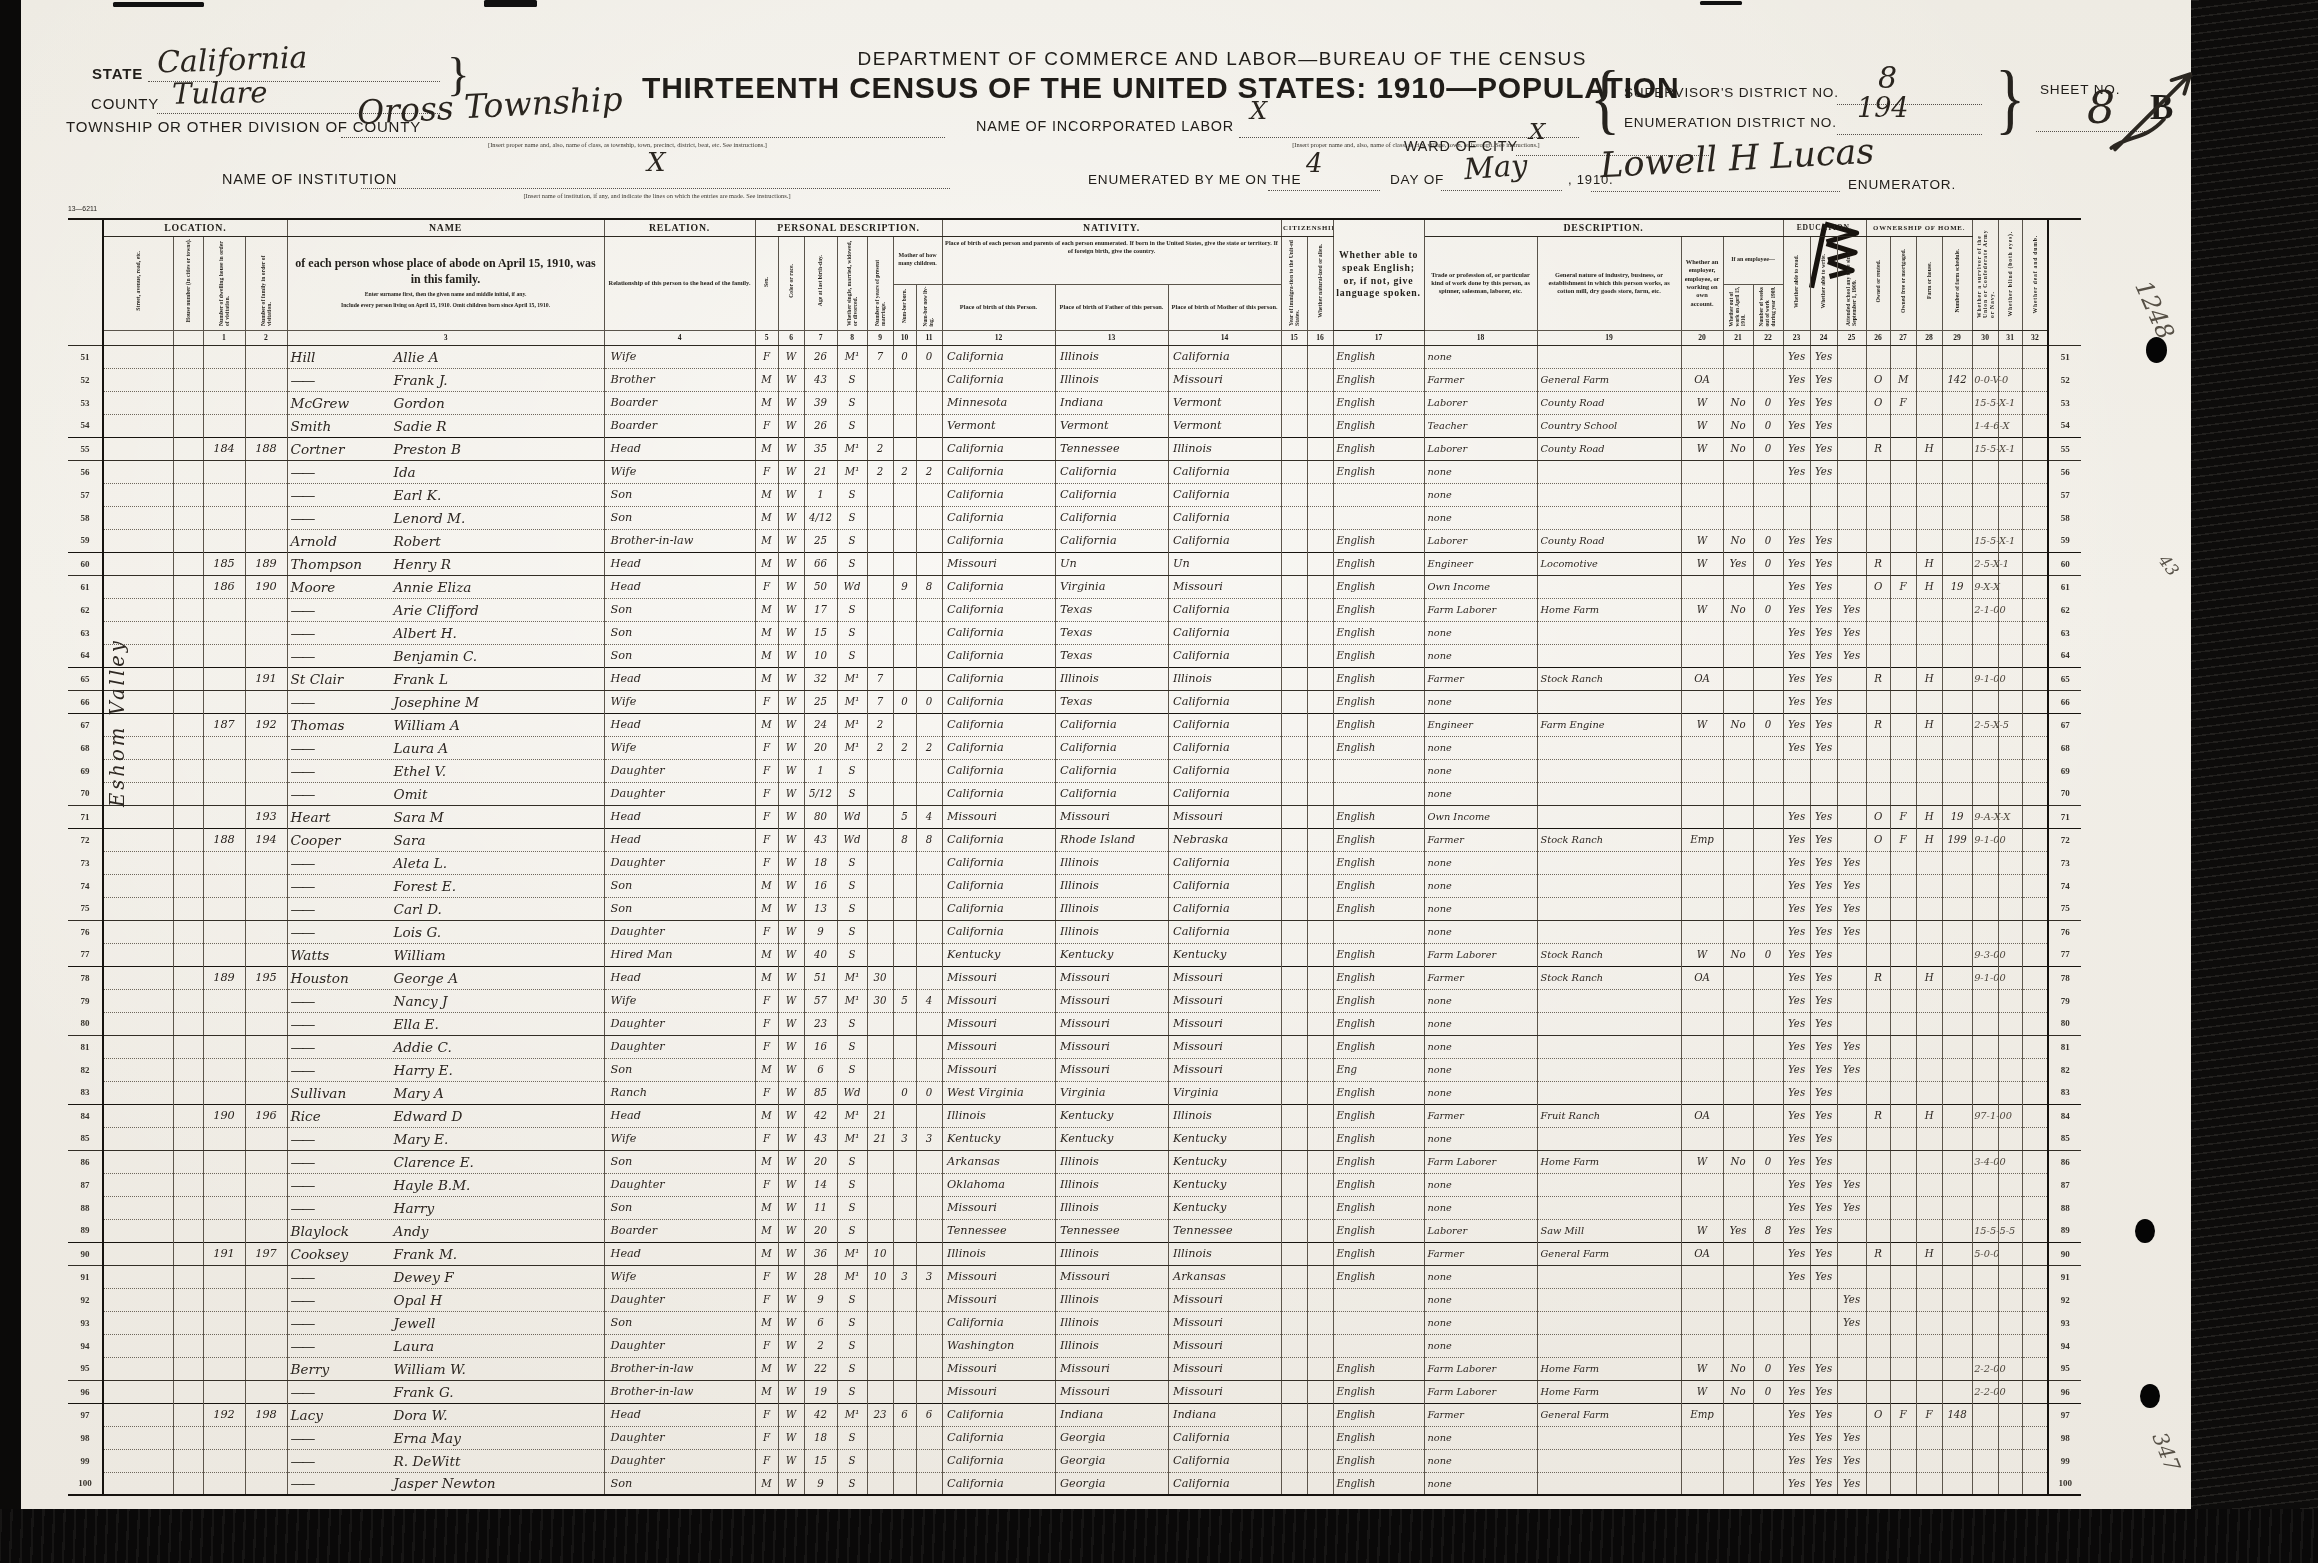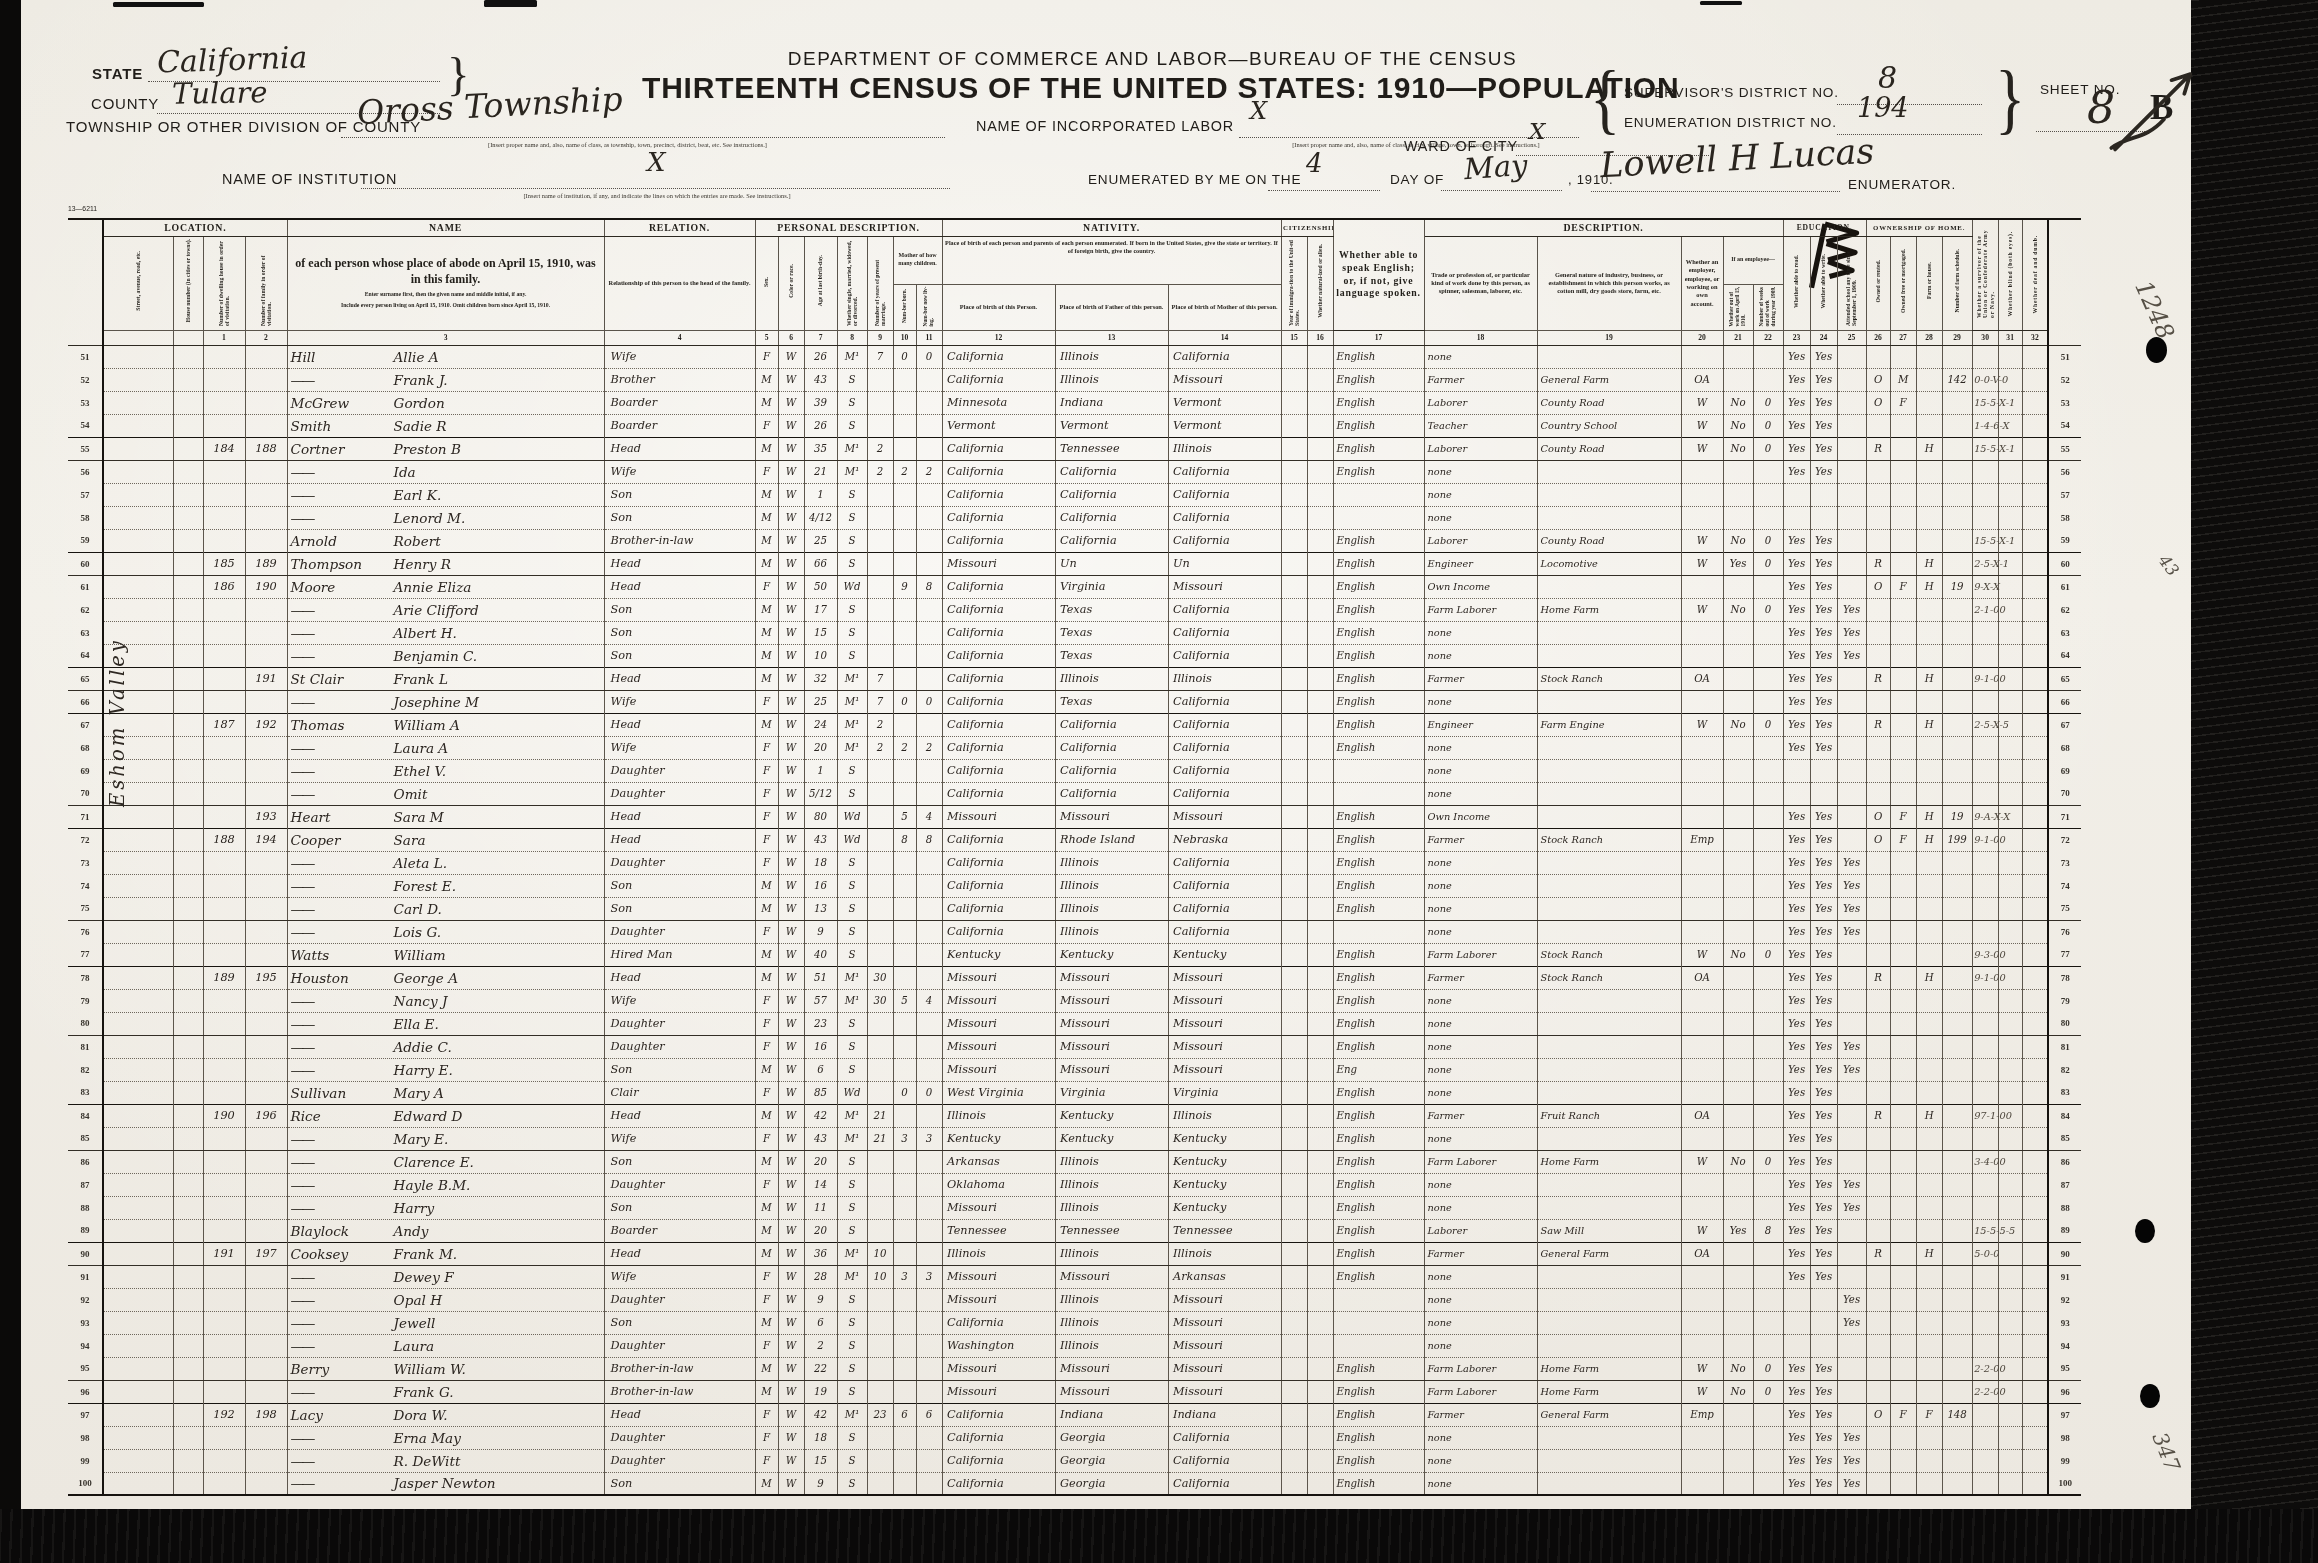--- a/index.html
+++ b/index.html
@@ -107,21 +107,21 @@
 </head>
 <body>
 
 <div class="page"></div>
 <div class="film-right"></div>
 <div class="film-bottom"></div>
 <div class="speck" style="left:113px;top:1.5px;width:91px;height:5.3px;"></div>
 <div class="speck" style="left:484px;top:0;width:53px;height:6.8px;"></div>
 <div class="speck" style="left:1700px;top:0.8px;width:42px;height:4.5px;"></div>
 
-<div class="plab" style="left:718px;top:48px;width:869px;text-align:center;font-size:19px;letter-spacing:1.5px;">DEPARTMENT OF COMMERCE AND LABOR—BUREAU OF THE CENSUS</div>
+<div class="plab" style="left:718px;top:48px;width:869px;text-align:right;font-size:19px;letter-spacing:1.5px;">DEPARTMENT OF COMMERCE AND LABOR—BUREAU OF THE CENSUS</div>
 <div class="plab" style="left:642px;top:71px;width:1005px;text-align:center;font-size:30px;letter-spacing:0.8px;font-weight:600;">THIRTEENTH CENSUS OF THE UNITED STATES: 1910—POPULATION</div>
 
 <div class="plab" style="left:92px;top:65px;font-size:15px;font-weight:bold;">STATE</div>
 <div class="script" style="left:157px;top:42px;font-size:30px;transform:rotate(-2deg);">California</div>
 <div class="fill" style="left:148px;top:80px;width:292px;"></div>
 <div class="brace" style="left:447px;top:47px;font-size:47px;">}</div>
 
 <div class="plab" style="left:91px;top:95px;font-size:15px;">COUNTY</div>
 <div class="script" style="left:172px;top:76px;font-size:29px;transform:rotate(-1deg);">Tulare</div>
 <div class="fill" style="left:157px;top:112px;width:283px;"></div>
@@ -1530,21 +1530,21 @@
           <td class="sm"></td>
           <td class="num numR">82</td>
         </tr>
         <tr>
           <td class="num numL">83</td>
           <td class="st"></td>
           <td></td>
           <td class="md"></td>
           <td class="md"></td>
           <td class="namec"><span class="sn">Sullivan</span><span class="gv">Mary A</span></td>
-          <td class="rel">Clair</td>
+          <td class="rel">Ranch</td>
           <td class="sm">F</td>
           <td class="sm">W</td>
           <td class="sm">85</td>
           <td class="sm">Wd</td>
           <td class="sm"></td>
           <td class="sm">0</td>
           <td class="sm">0</td>
           <td class="bp">West Virginia</td>
           <td class="bp">Virginia</td>
           <td class="bp">Virginia</td>

